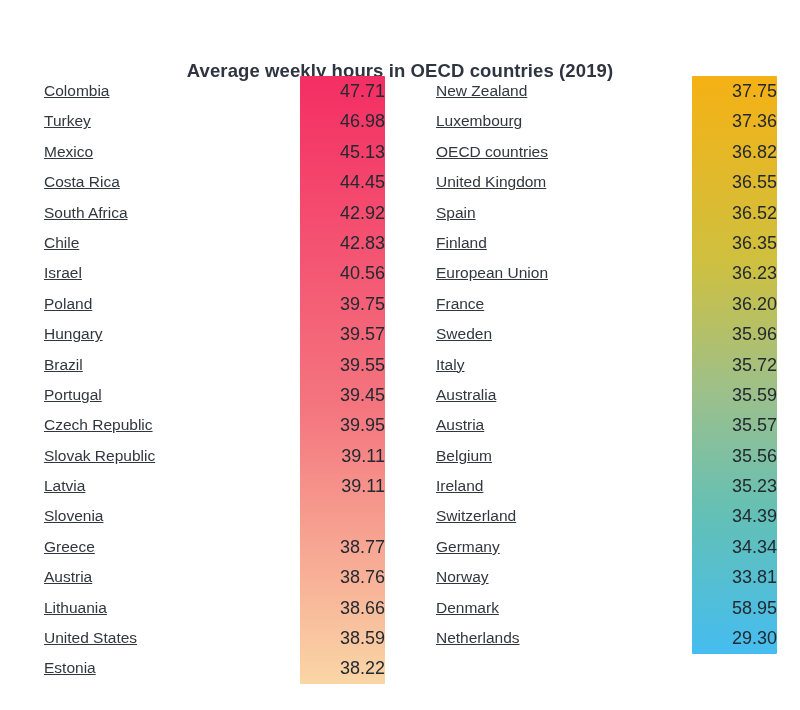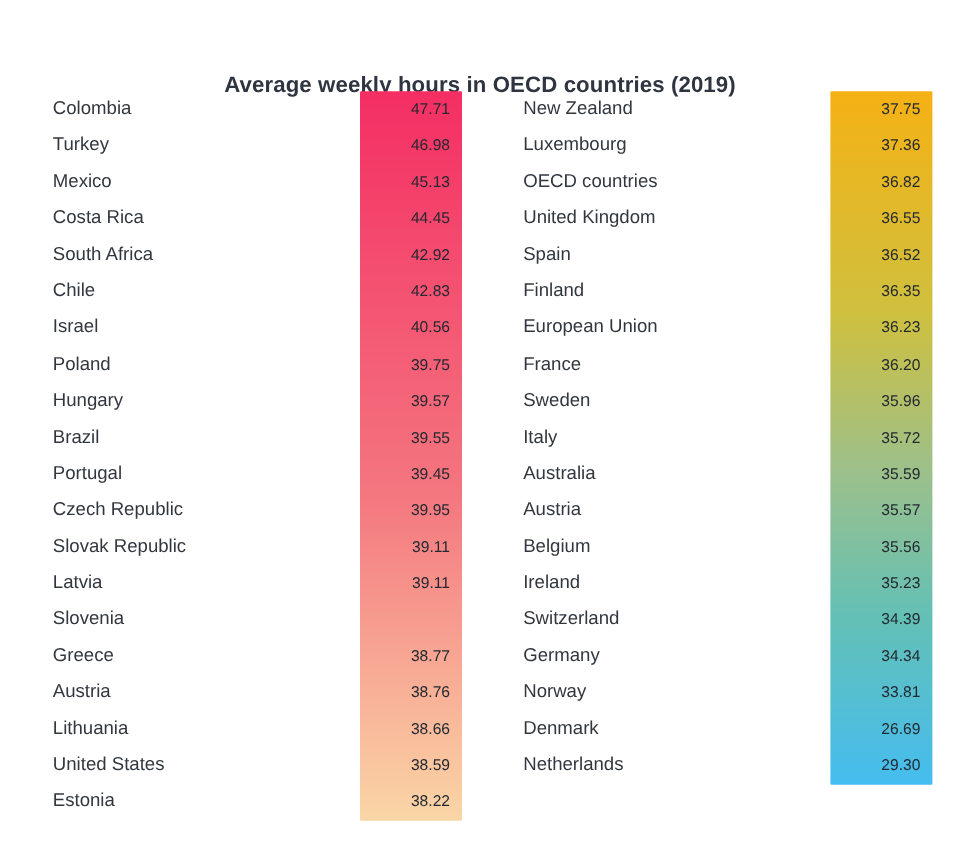--- a/index.html
+++ b/index.html
@@ -55,31 +55,31 @@
     line-height: 30.4px;
     white-space: nowrap;
   }
 
   .label {
     position: absolute;
     left: 0;
     top: 0;
     font-size: 15.5px;
     color: #32373f;
+    text-decoration: underline;
   }
 
   .value {
     position: absolute;
     left: 256px;
     top: 0;
     width: 85px;
     box-sizing: border-box;
-    padding-right: 10px;
     text-align: right;
-    font-size: 13px;
+    font-size: 18px;
     color: #232930;
   }
 </style>
 </head>
 <body style="background: rgb(255, 255, 255);">
 
 <div id="chart-title">Average weekly hours in OECD countries (2019)</div>
 
 <div class="column" id="column-left">
   <div class="color-bar" id="color-bar-left" style="height: 608px; background: linear-gradient(rgb(244, 46, 99) 0%, rgb(244, 118, 127) 55%, rgb(250, 214, 166) 100%);"></div>
@@ -232,20 +232,20 @@
       <div class="row">
         <span class="label">Germany</span>
         <span class="value">34.34</span>
       </div>
       <div class="row">
         <span class="label">Norway</span>
         <span class="value">33.81</span>
       </div>
       <div class="row">
         <span class="label">Denmark</span>
-        <span class="value">26.69</span>
+        <span class="value">58.95</span>
       </div>
       <div class="row">
         <span class="label">Netherlands</span>
         <span class="value">29.30</span>
       </div>
     </div>
 </div>
 
 </body></html>

